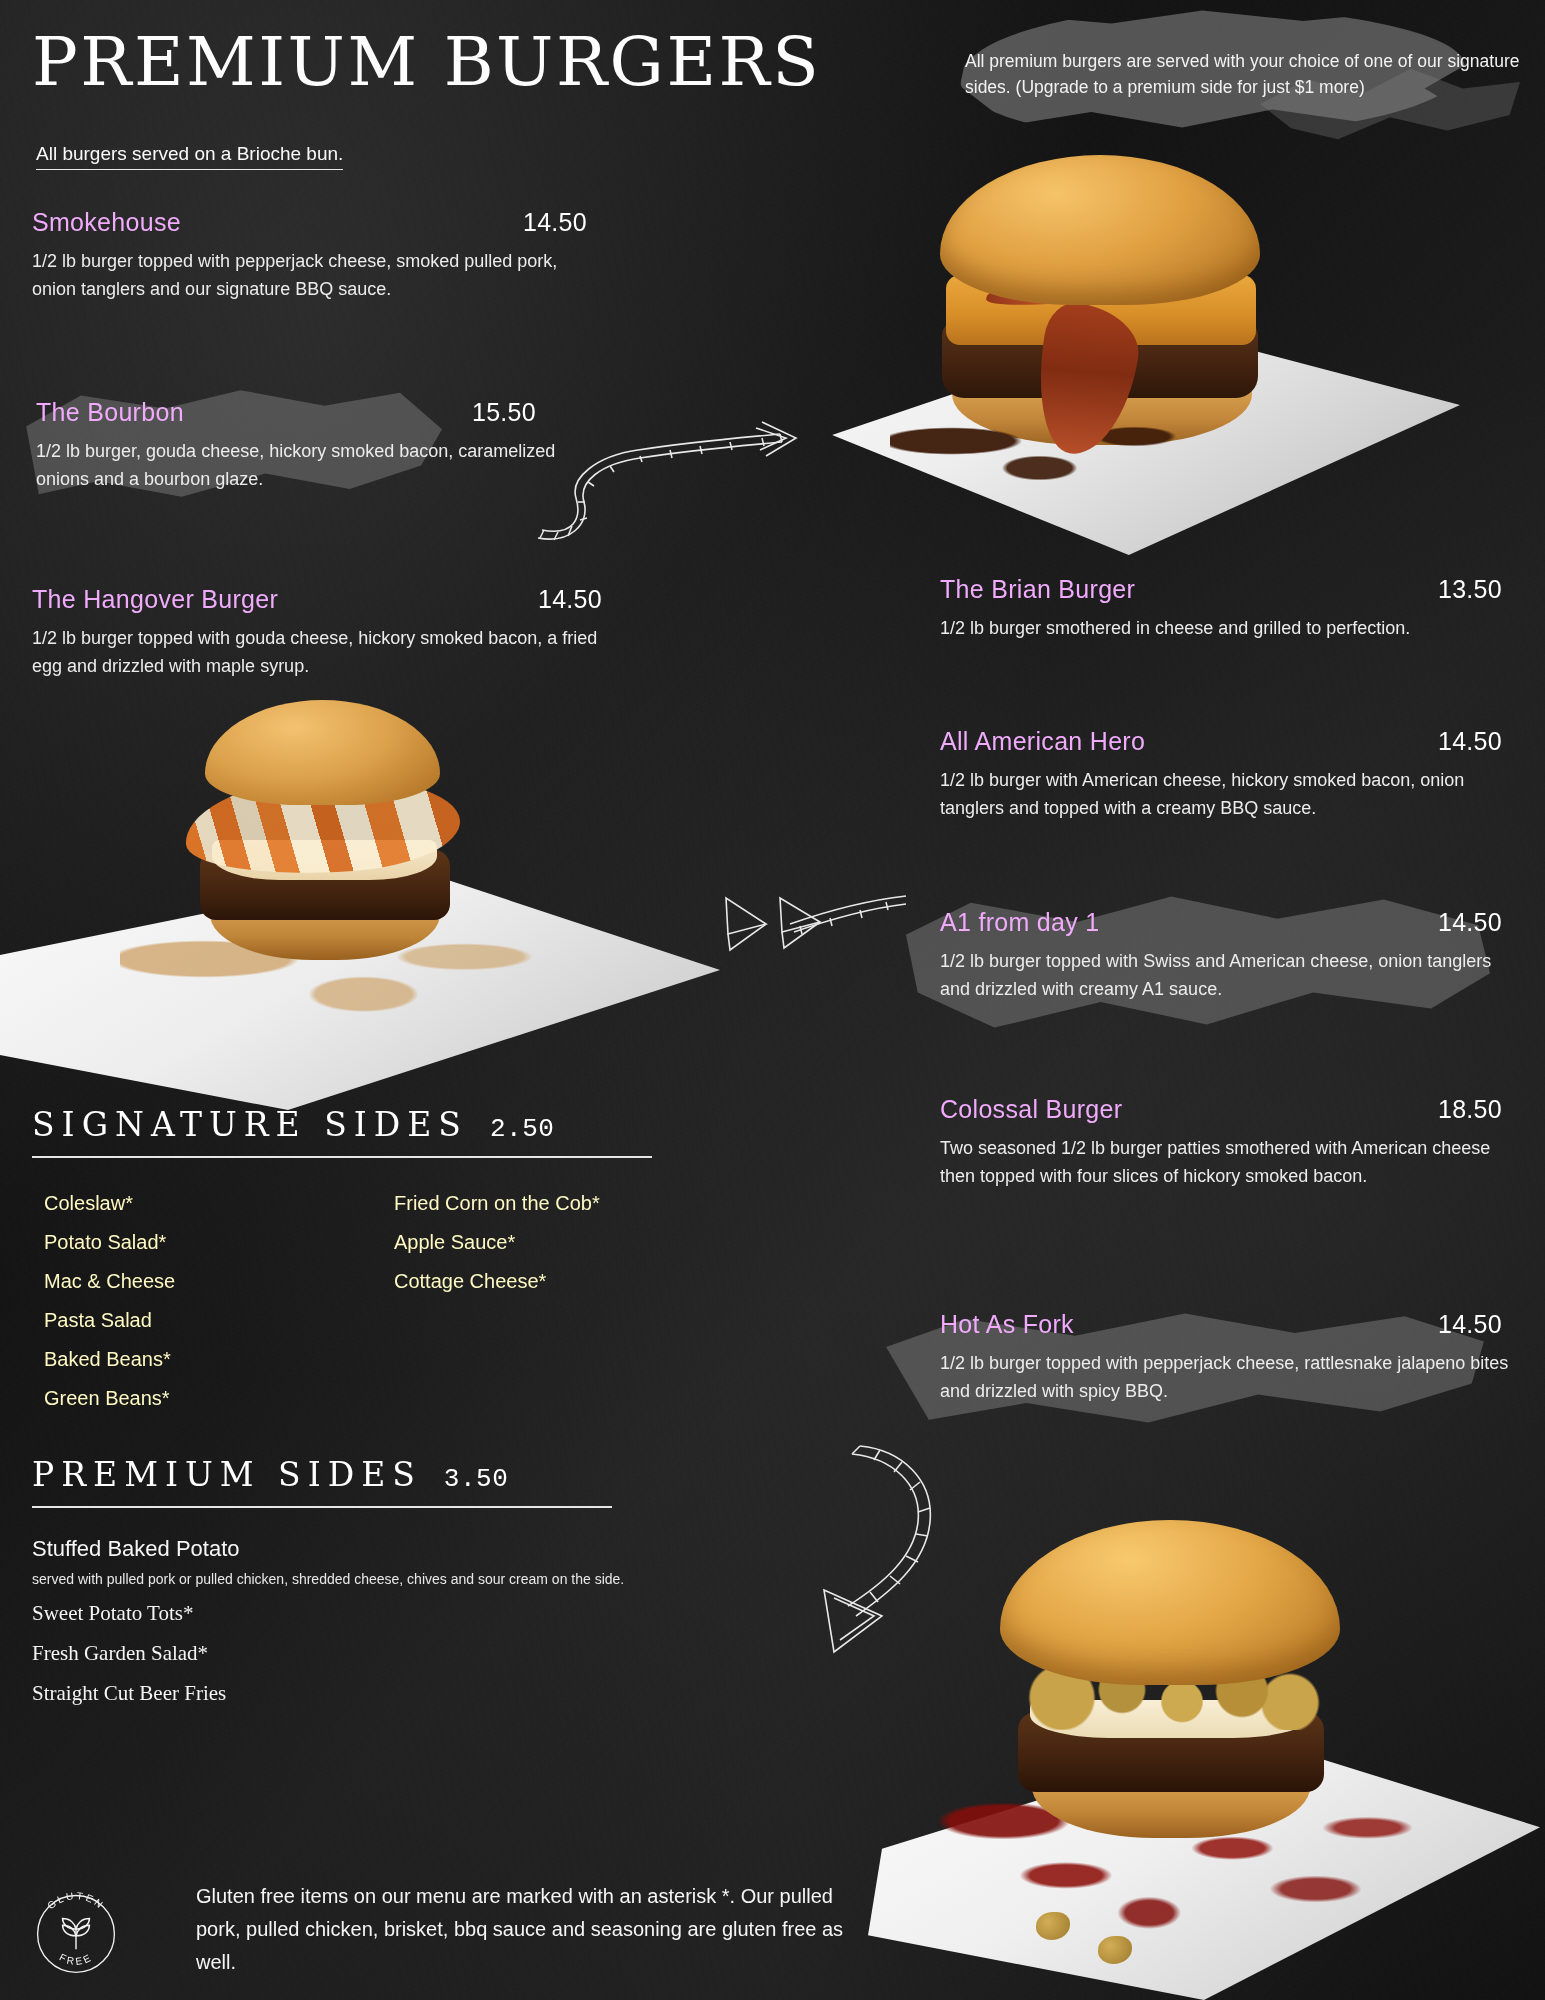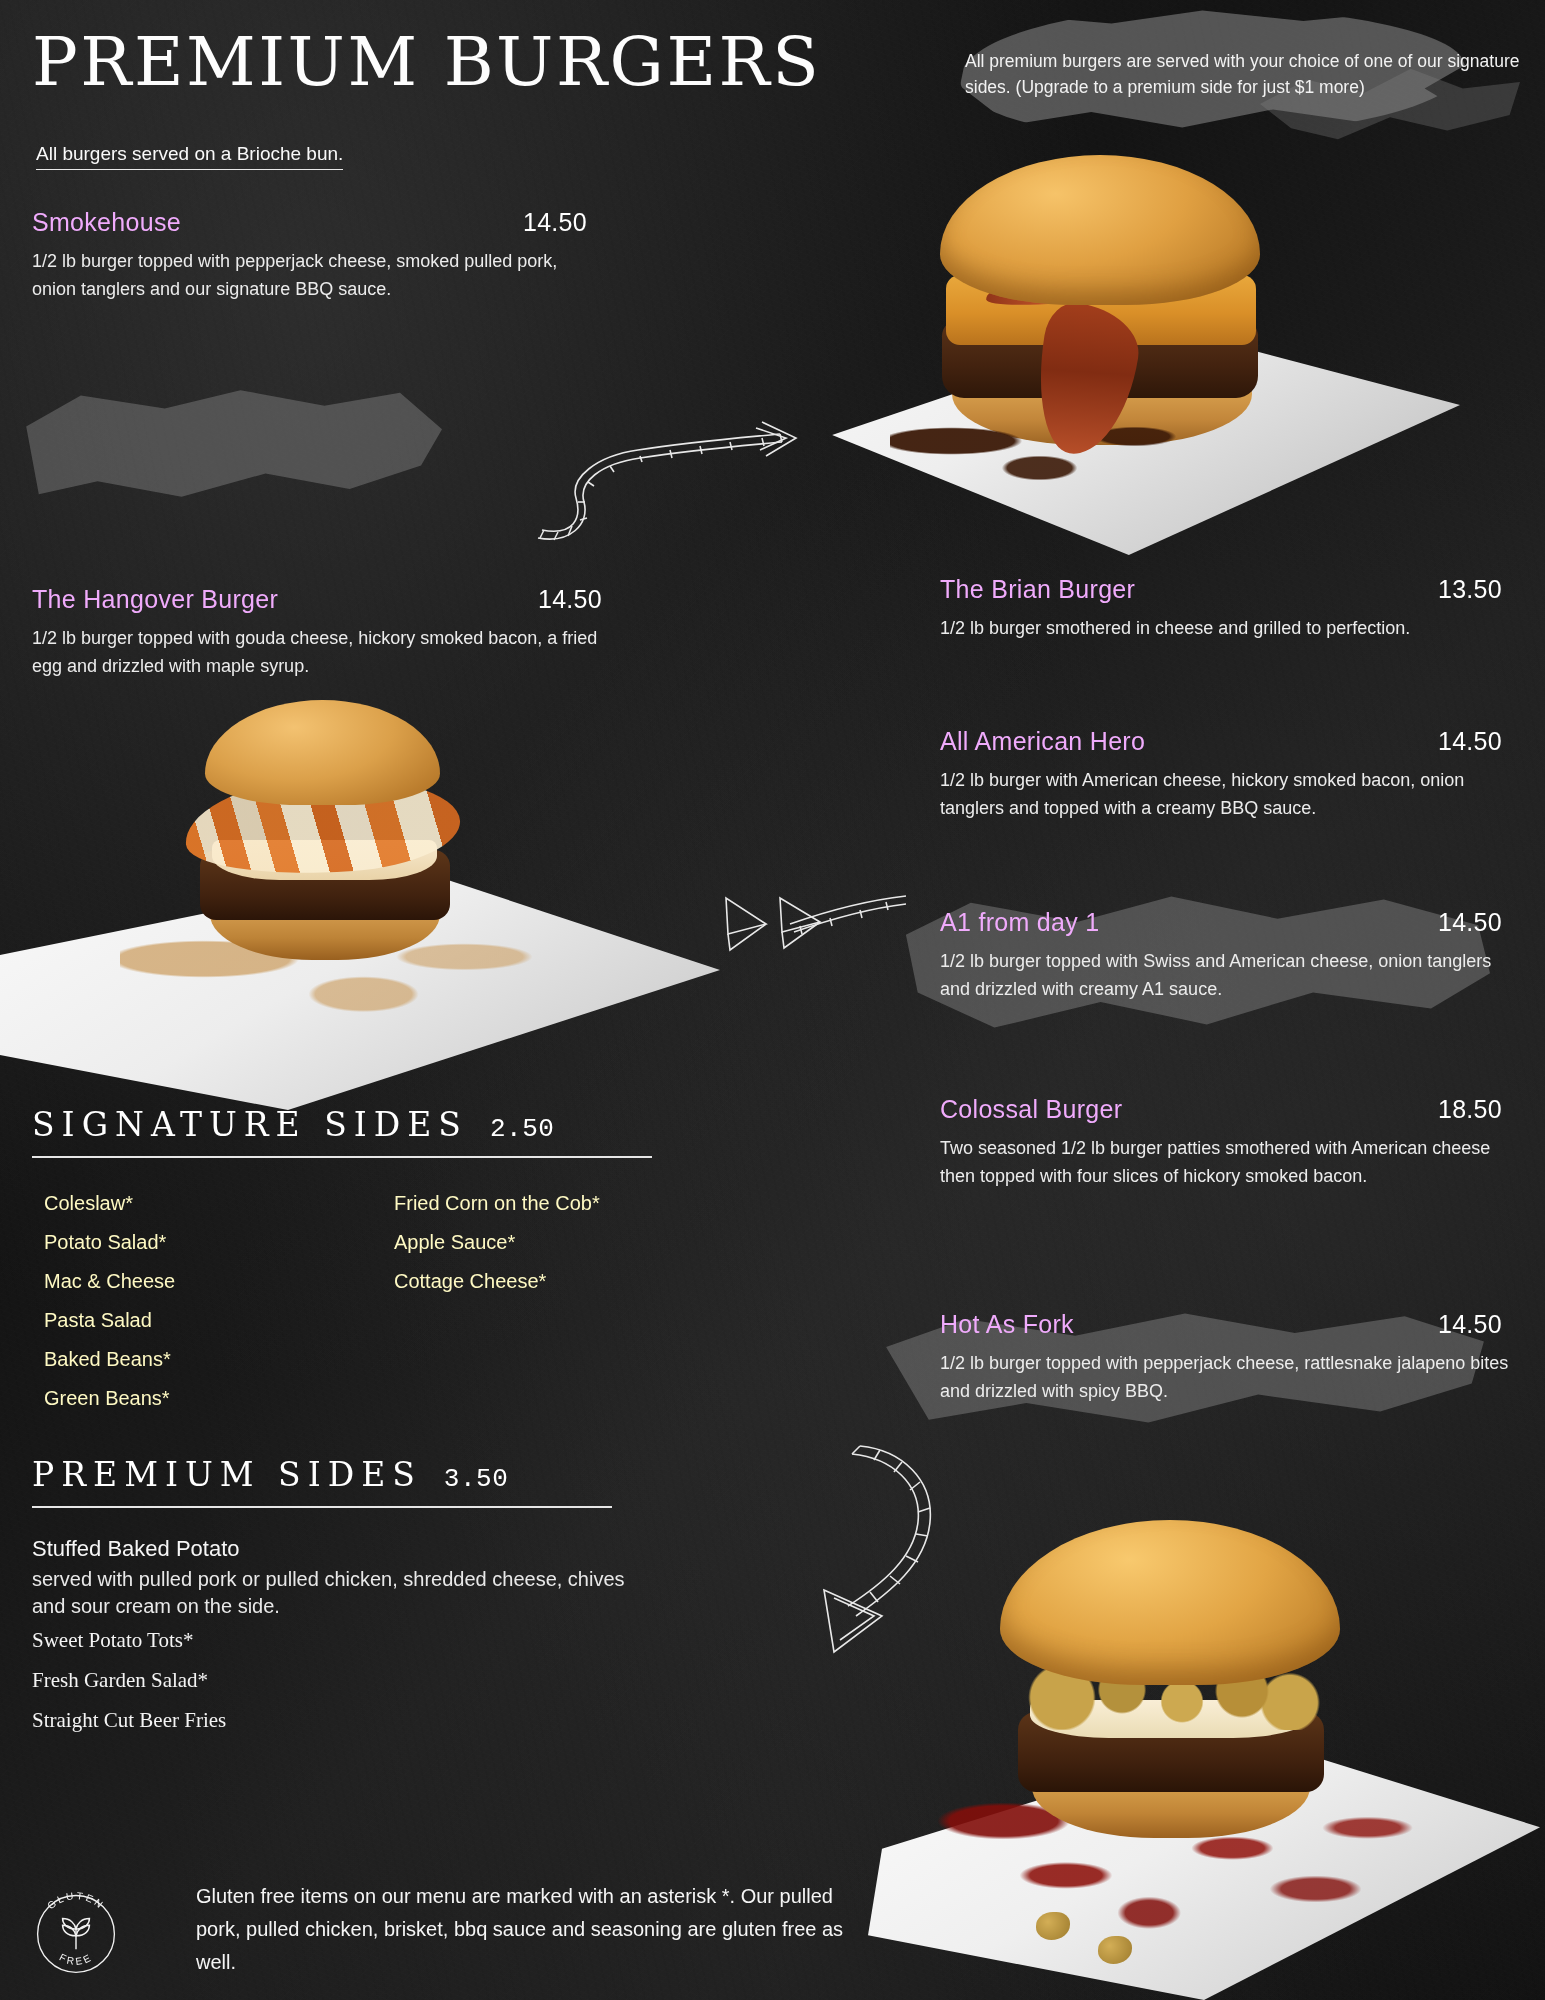--- a/index.html
+++ b/index.html
@@ -187,21 +187,21 @@
   #sec-premium   { left: 32px; top: 1455px; width: 600px; }
   #sec-premium .rule { width: 580px; }
 
   .prem-list { margin-top: 24px; }
   .prem-item .p-name {
     font-size: 22px;
     color: #f6f6f6;
     line-height: 34px;
   }
   .prem-item .p-desc {
-    font-size: 20px;
+    font-size: 14px;
     line-height: 27px;
     color: #e9e9e9;
     width: 595px;
   }
   .prem-plain {
     font-size: 21px;
     line-height: 40px;
     color: #f4f4f4;
     font-family: Liberation Serif, serif;
   }
@@ -402,20 +402,27 @@
   <div class="bun-note">All burgers served on a Brioche bun.</div>
 
   <div class="item left" id="it-smokehouse">
     <div class="row">
       <span class="name">Smokehouse</span>
       <span class="price">14.50</span>
     </div>
     <div class="desc">1/2 lb burger topped with pepperjack cheese, smoked pulled pork, onion tanglers and our signature BBQ sauce.</div>
   </div>
 
+  <div class="item left" id="it-bourbon">
+    <div class="row">
+      <span class="name">The Bourbon</span>
+      <span class="price">15.50</span>
+    </div>
+    <div class="desc">1/2 lb burger, gouda cheese, hickory smoked bacon, caramelized onions and a bourbon glaze.</div>
+  </div>
 
   <div class="item left" id="it-hangover">
     <div class="row">
       <span class="name">The Hangover Burger</span>
       <span class="price">14.50</span>
     </div>
     <div class="desc">1/2 lb burger topped with gouda cheese, hickory smoked bacon, a fried egg and drizzled with maple syrup.</div>
   </div>
 
   <div class="item right" id="it-brian">

